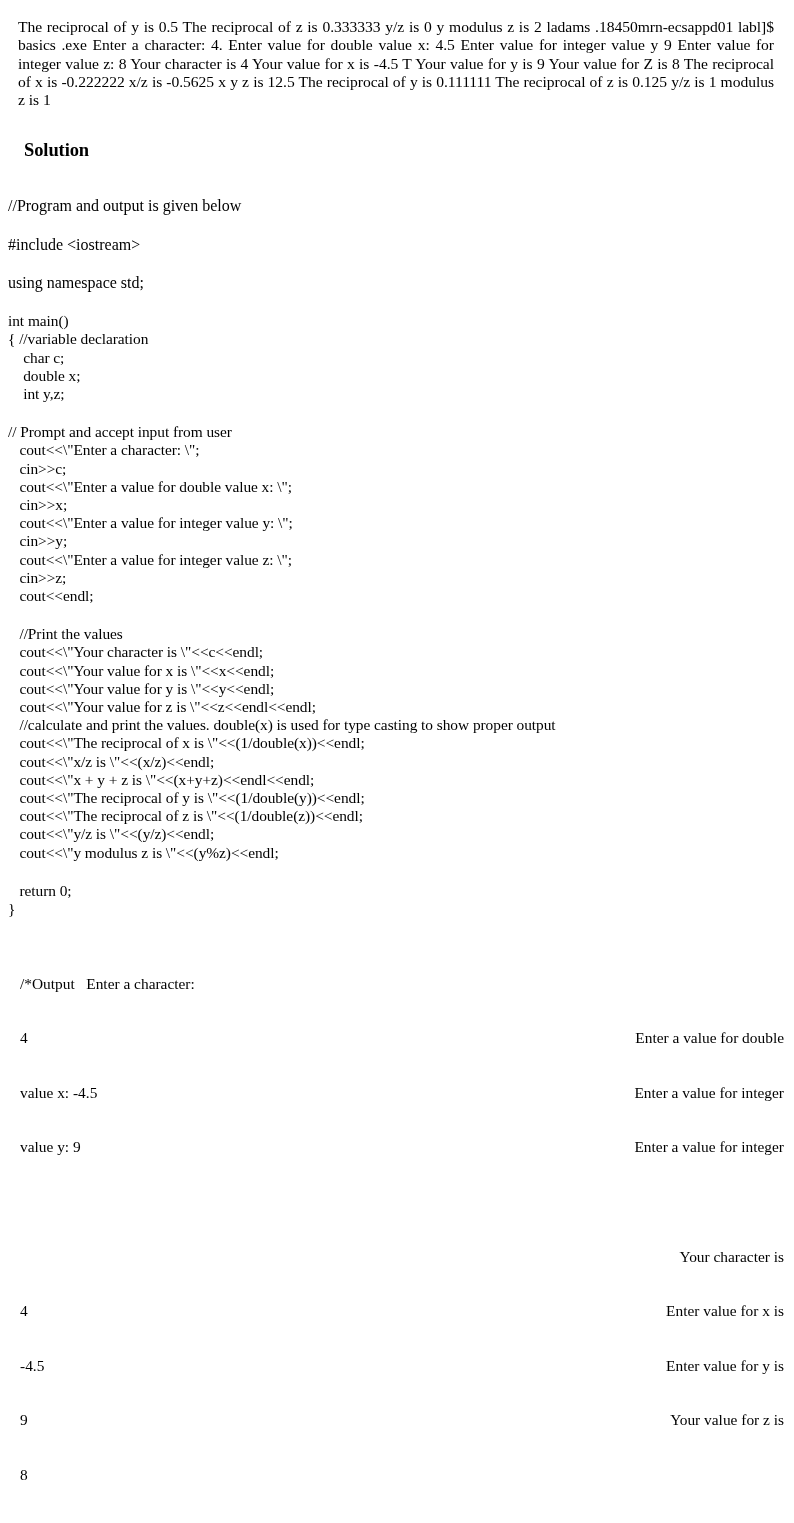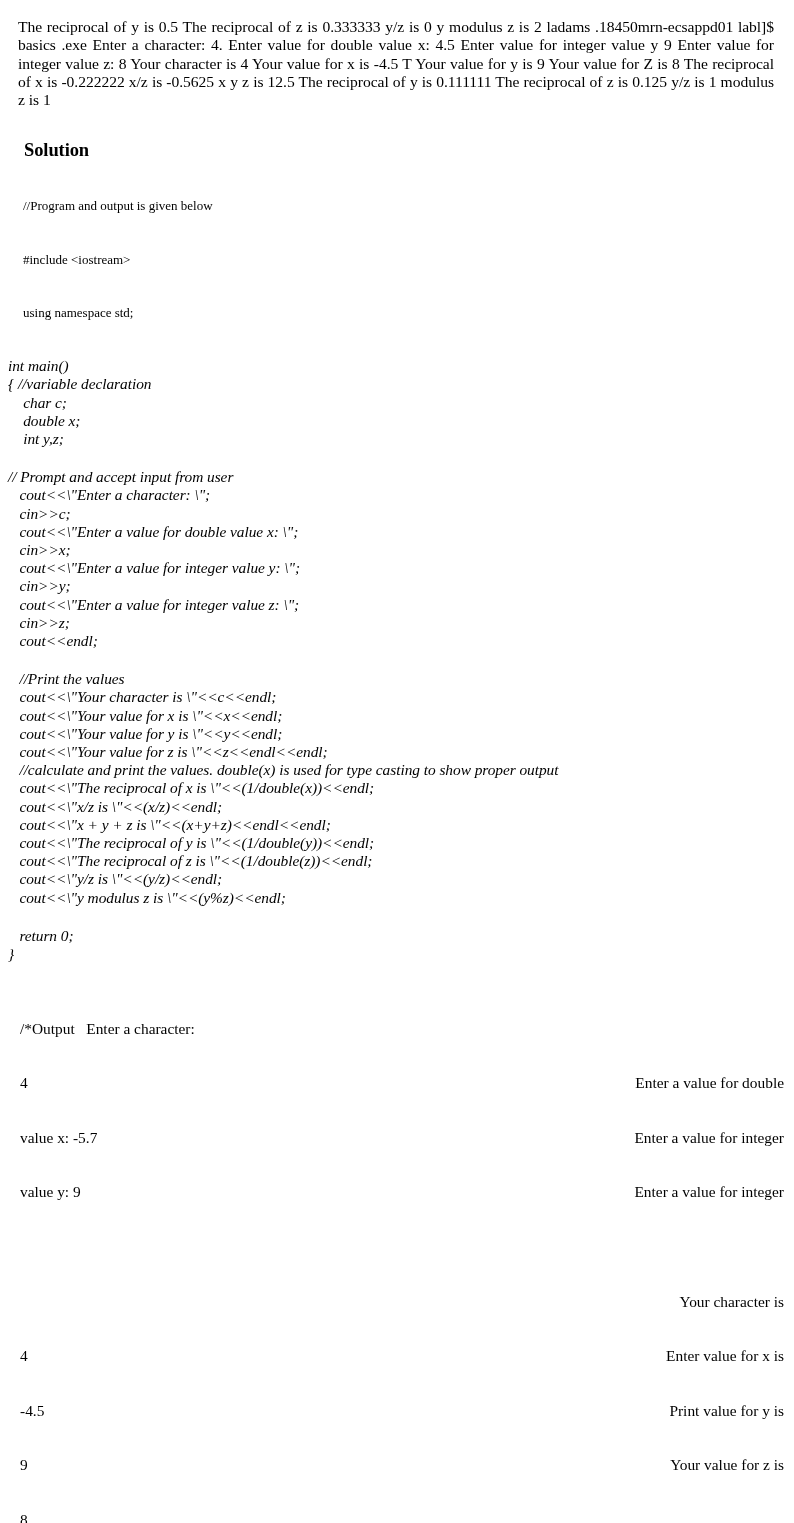--- a/index.html
+++ b/index.html
@@ -41,38 +41,37 @@
     margin: 16px;
     padding: 14px 0 0 8px;
     font-size: 18.5px;
     line-height: 22px;
     font-weight: bold;
     letter-spacing: -0.1px;
   }
 
   
   .para {
-    margin: 15px;
+    margin: 0;
     padding: 0 0 0 8px;
-    font-size: 13px;
+    font-size: 16px;
     line-height: 18.2px;
     white-space: pre-wrap;
   }
   .para.spaced { padding-top: 20px; }
 
   
   .code-block {
     margin: 0;
     padding: 20px 0 0 8px;
     font-family: "Liberation Serif", "DejaVu Serif", serif;
     font-size: 15.4px;
     line-height: 18.2px;
     white-space: pre-wrap;
     letter-spacing: -0.05px;
-    font-style: italic;
   }
 
   
   .output-block {
     margin: 0;
     padding: 20px 10px 0 8px;
     font-size: 15.4px;
     line-height: 18.2px;
     white-space: pre-wrap;
   }
@@ -137,26 +136,26 @@
    cout&lt;&lt;\"The reciprocal of z is \"&lt;&lt;(1/double(z))&lt;&lt;endl;
    cout&lt;&lt;\"y/z is \"&lt;&lt;(y/z)&lt;&lt;endl;
    cout&lt;&lt;\"y modulus z is \"&lt;&lt;(y%z)&lt;&lt;endl;</div>
 
   <div class="code-block">   return 0;
 }</div>
 
   <div class="output-block">
     <span class="out-line"><span class="l">/*Output   Enter a character:</span></span>
     <span class="out-line"><span class="r">Enter a value for double</span><span class="l">4</span></span>
-    <span class="out-line"><span class="r">Enter a value for integer</span><span class="l">value x: -5.7</span></span>
+    <span class="out-line"><span class="r">Enter a value for integer</span><span class="l">value x: -4.5</span></span>
     <span class="out-line"><span class="r">Enter a value for integer</span><span class="l">value y: 9</span></span>
     <span class="out-blank"></span>
     <span class="out-line"><span class="r">Your character is</span><span class="l"></span></span>
     <span class="out-line"><span class="r">Enter value for x is</span><span class="l">4</span></span>
-    <span class="out-line"><span class="r">Print value for y is</span><span class="l">-4.5</span></span>
+    <span class="out-line"><span class="r">Enter value for y is</span><span class="l">-4.5</span></span>
     <span class="out-line"><span class="r">Your value for z is</span><span class="l">9</span></span>
     <span class="out-line"><span class="r"></span><span class="l">8</span></span>
     <span class="out-blank"></span>
     
     
   </div>
 
 </div>
 
 </body></html>

